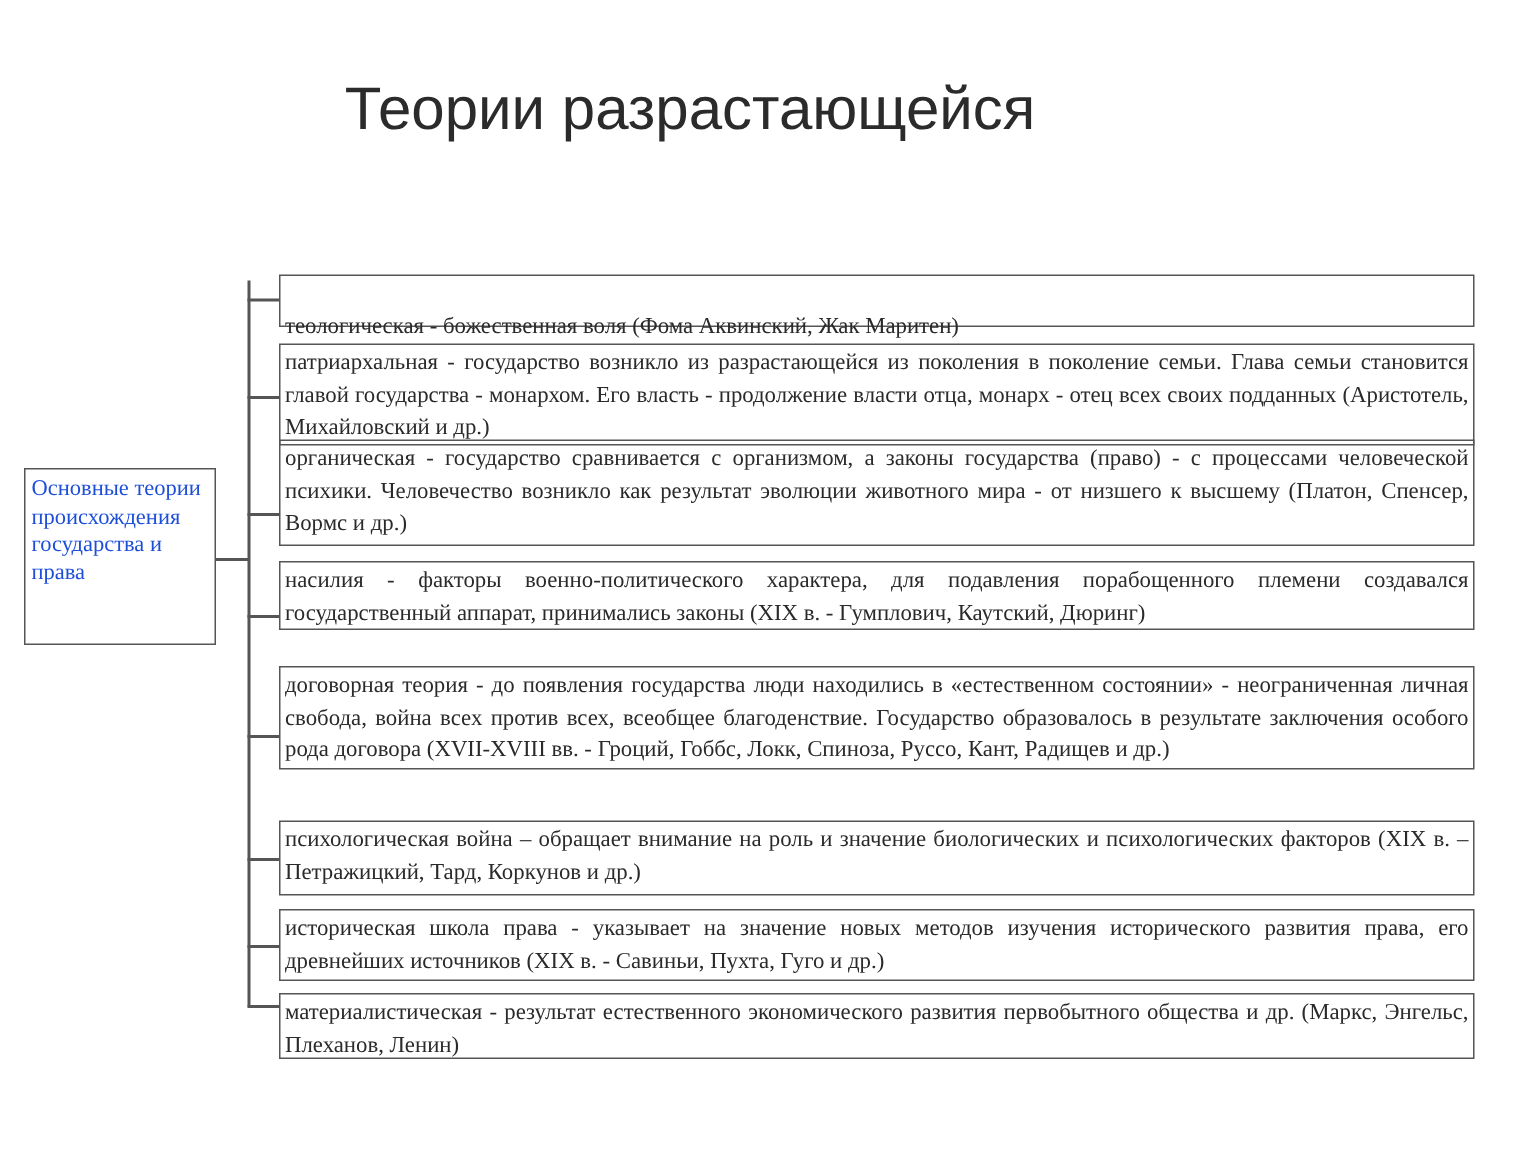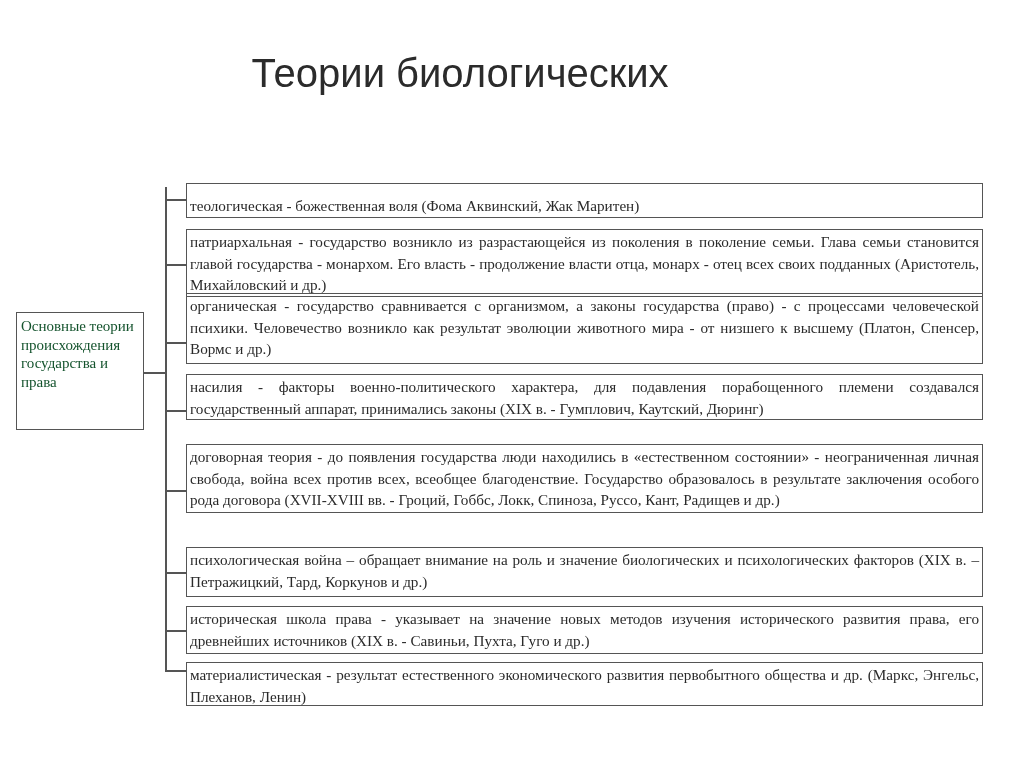--- a/index.html
+++ b/index.html
@@ -1,43 +1,43 @@
 <!DOCTYPE html>
 <html><head>
 <meta charset="utf-8">
 <style>
   html, body { margin:0; padding:0; background:#ffffff; }
   body { width:1024px; height:767px; position:relative; overflow:hidden; font-family:"Liberation Serif", serif; color:#2a2a2a; }
   .title { position:absolute; left:140px; top:44px; width:640px; text-align:center; font-family:"Liberation Sans", sans-serif; font-size:40px; line-height:58px; color:#2b2b2b; font-weight:normal; }
-  .root-box { position:absolute; left:16px; top:312px; width:128px; height:118px; border:1.5px solid #555; box-sizing:border-box; padding:4px 4px; font-size:15px; line-height:18.5px; color:#14532d; }
+  .root-box { position:absolute; left:16px; top:312px; width:128px; height:118px; border:1.5px solid #555; box-sizing:border-box; padding:4px 4px; font-size:15px; line-height:18.5px; color:#1d4ed8; }
   .trunk { position:absolute; left:165px; top:187px; width:1.5px; height:484px; background:#555; }
   .root-link { position:absolute; left:144px; top:372px; width:22px; height:1.5px; background:#555; }
   .branch { position:absolute; left:165px; width:21px; height:1.5px; background:#555; }
   .box { position:absolute; left:186px; width:797px; border:1.5px solid #555; box-sizing:border-box; padding:1px 3px 2px 3px; font-size:15.2px; line-height:21.5px; text-align:justify; color:#2a2a2a; }
 </style>
 </head>
 <body>
 
 <div class="title">
-  <div>Теории биологических</div>
+  <div>Теории разрастающейся</div>
 </div>
 
 <div class="root-box">Основные теории происхождения государства и права</div>
 <div class="root-link"></div>
 <div class="trunk"></div>
 
 <div class="branch" style="top:199px"></div>
 <div class="branch" style="top:264px"></div>
 <div class="branch" style="top:342px"></div>
 <div class="branch" style="top:410px"></div>
 <div class="branch" style="top:490px"></div>
 <div class="branch" style="top:572px"></div>
 <div class="branch" style="top:630px"></div>
 <div class="branch" style="top:670px"></div>
 
-<div class="box" style="top:183px;height:35px;padding-top:11px">теологическая - божественная воля (Фома Аквинский, Жак Маритен)</div>
+<div class="box" style="top:183px;height:35px;padding-top:23px">теологическая - божественная воля (Фома Аквинский, Жак Маритен)</div>
 <div class="box" style="top:229px;height:68px">патриархальная - государство возникло из разрастающейся из поколения в поколение семьи. Глава семьи становится главой государства - монархом. Его власть - продолжение власти отца, монарх - отец всех своих подданных (Аристотель, Михайловский и др.)</div>
 <div class="box" style="top:293px;height:71px">органическая - государство сравнивается с организмом, а законы государства (право) - с процессами человеческой психики. Человечество возникло как результат эволюции животного мира - от низшего к высшему (Платон, Спенсер, Вормс и др.)</div>
 <div class="box" style="top:374px;height:46px">насилия - факторы военно-политического характера, для подавления порабощенного племени создавался государственный аппарат, принимались законы (XIX в. - Гумплович, Каутский, Дюринг)</div>
 <div class="box" style="top:444px;height:69px">договорная теория - до появления государства люди находились в «естественном состоянии» - неограниченная личная свобода, война всех против всех, всеобщее благоденствие. Государство образовалось в результате заключения особого рода договора (XVII-XVIII вв. - Гроций, Гоббс, Локк, Спиноза, Руссо, Кант, Радищев и др.)</div>
 <div class="box" style="top:547px;height:50px">психологическая война – обращает внимание на роль и значение биологических и психологических факторов (XIX в. – Петражицкий, Тард, Коркунов и др.)</div>
 <div class="box" style="top:606px;height:48px">историческая школа права  - указывает на значение новых методов изучения исторического развития права, его древнейших источников  (XIX в. - Савиньи, Пухта, Гуго и др.)</div>
 <div class="box" style="top:662px;height:44px">материалистическая - результат естественного экономического развития первобытного общества и др. (Маркс, Энгельс, Плеханов, Ленин)</div>
 
 </body></html>

